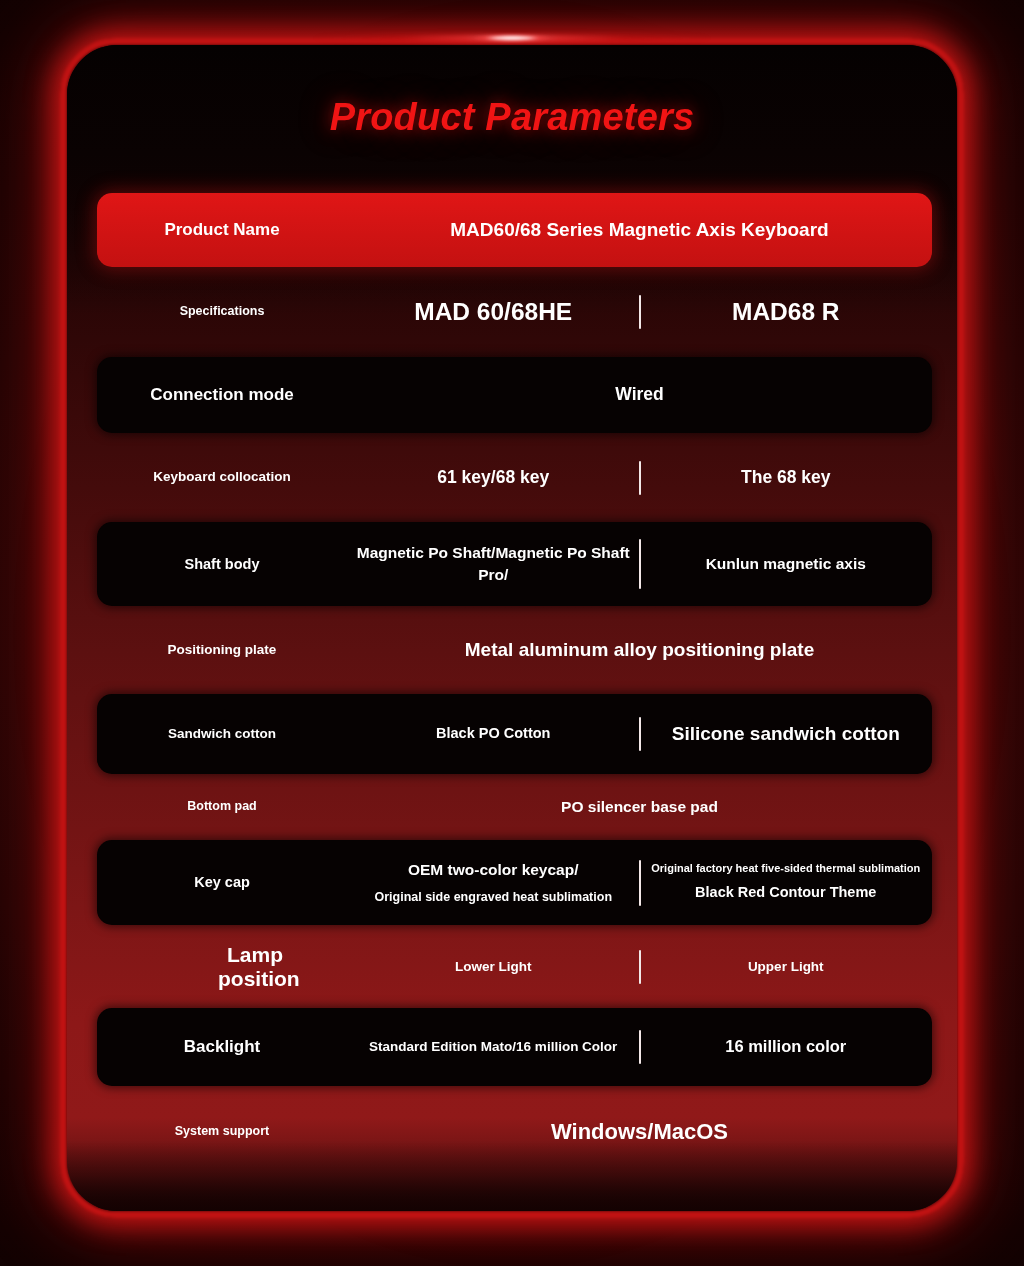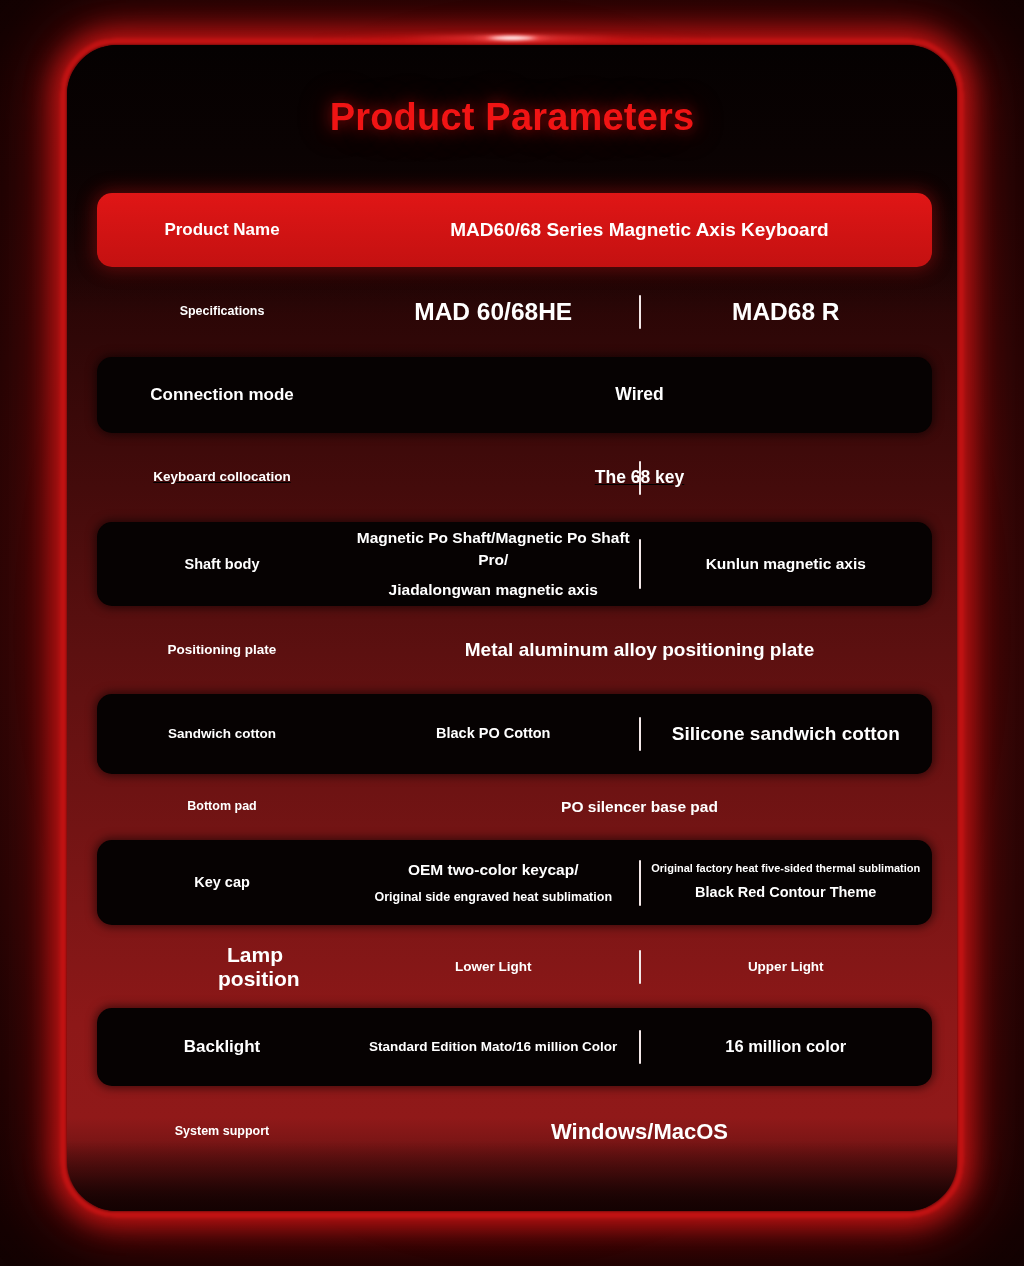--- a/index.html
+++ b/index.html
@@ -104,20 +104,21 @@
   .title {
     position: absolute;
     left: 0; top: 96px;
     width: 1024px;
     text-align: center;
     font-size: 38px;
     font-weight: bold;
     color: #f01414;
     letter-spacing: 0.2px;
     text-shadow: 0 0 16px rgba(240,20,20,0.55), 0 0 34px rgba(200,10,10,0.35);
+    font-style: italic;
   }
 
   .table {
     position: absolute;
     left: 97px; top: 193px;
     width: 835px;
   }
 
   .row {
     position: relative;
@@ -230,34 +231,34 @@
         </div>
       </div>
 
       <div class="row dark" style="height:76px;">
         <div class="cell-label big">Connection mode</div>
         <div class="cell-values">
           <div class="col single fs17">Wired</div>
         </div>
       </div>
 
-      <div class="row clear" style="height:89px;text-decoration:underline;">
+      <div class="row clear" style="height:89px;">
         <div class="cell-label fs13">Keyboard collocation</div>
         <div class="cell-values">
+          <div class="col fs17">61 key/68 key</div>
           <div class="divider"></div>
           <div class="col fs17">The 68 key</div>
         </div>
       </div>
 
       <div class="row dark" style="height:84px;">
         <div class="cell-label fs14">Shaft body</div>
         <div class="cell-values">
           <div class="col">
             <div class="line fs15">Magnetic Po Shaft/Magnetic Po Shaft Pro/</div>
-            <div class="line fs15">Jiadalongwan magnetic axis</div>
           </div>
           <div class="divider" style="height:50px;"></div>
           <div class="col fs15">Kunlun magnetic axis</div>
         </div>
       </div>
 
       <div class="row clear" style="height:88px;align-items:center;">
         <div class="cell-label fs13">Positioning plate</div>
         <div class="cell-values">
           <div class="col single fs19">Metal aluminum alloy positioning plate</div>

